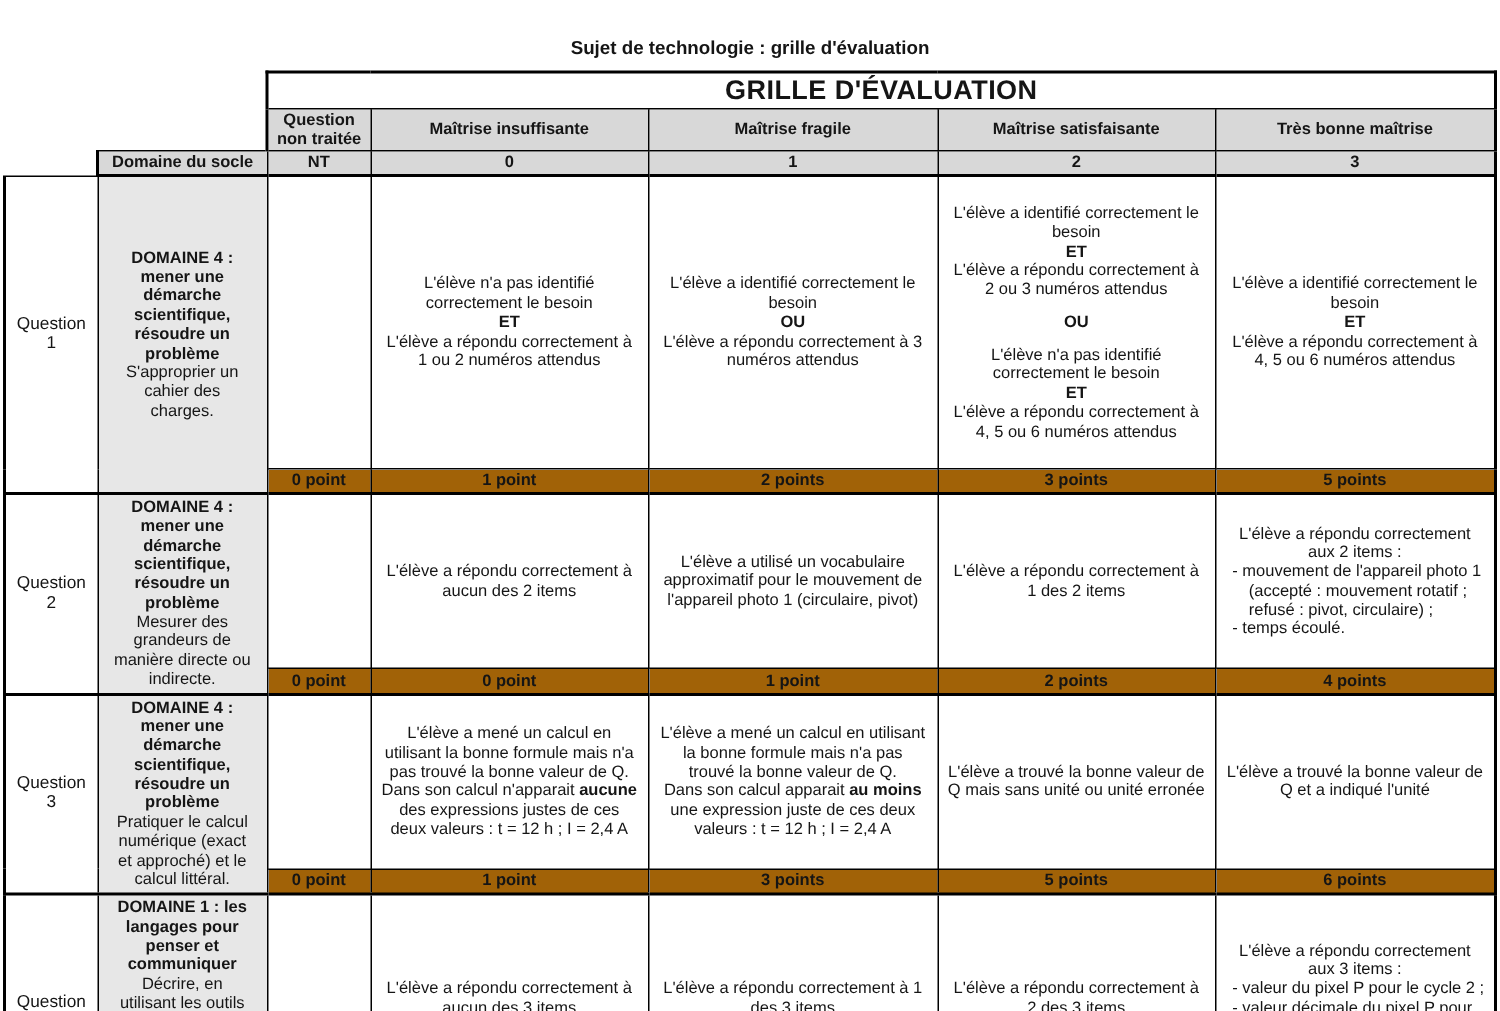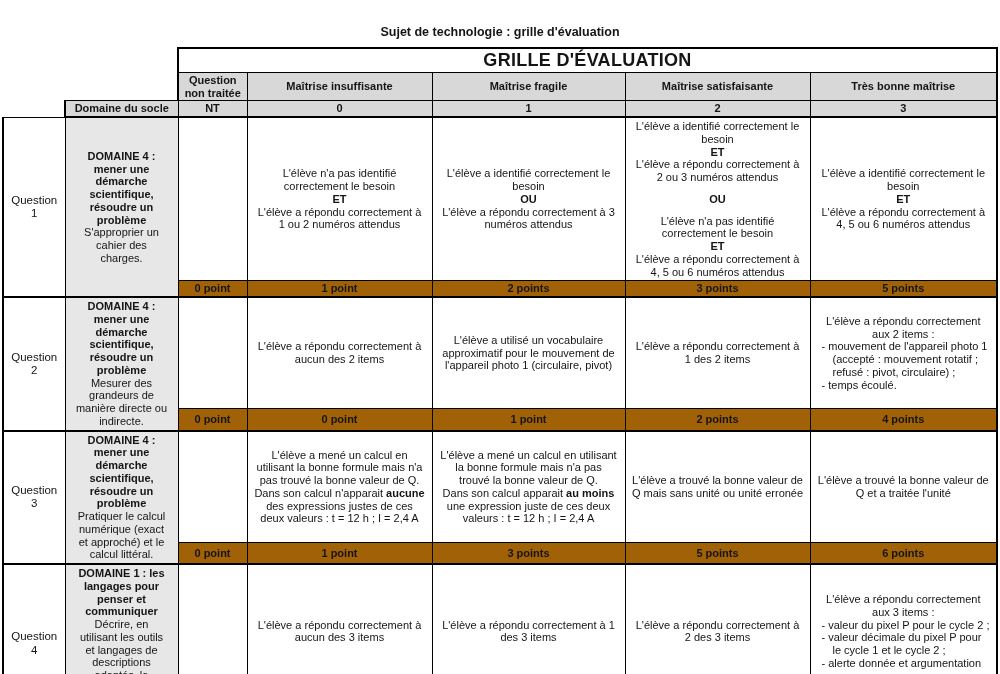--- a/index.html
+++ b/index.html
@@ -5,21 +5,21 @@
   html,body{margin:0;padding:0;background:#fff;}
   body{width:1000px;height:674px;font-family:"Liberation Sans",sans-serif;color:#151515;overflow:hidden;}
   .title{padding-top:25px;text-align:center;font-weight:bold;font-size:12.5px;}
   table{border-collapse:collapse;table-layout:fixed;margin:8px 0 0 2px;width:994px;}
   td,th{border:1px solid #000;padding:1px 4px;font-size:11px;line-height:1.16;text-align:center;vertical-align:middle;overflow:hidden;}
   .nb{border:none;background:#fff;}
   .grille{font-size:18px;font-weight:bold;letter-spacing:.3px;background:#fff;}
   .hdr{background:var(--header-bg,#d8d8d8);font-weight:bold;}
   .qlabel{background:#fff;font-size:11.5px;}
   .domain{background:var(--domain-bg,#e7e7e7);padding:2px 9px;text-align:center;}
-  .crit{background:#fff;padding:2px 6px;}
+  .crit{background:#fff;padding:18px 6px;}
   .pts{background:#a16207;font-weight:bold;}
   .b{font-weight:bold;}
   .li{text-align:left;padding-left:16px;text-indent:-11px;}
   .gap{margin-top:9px;}
   .el{border-left:2px solid #000;}
   .er{border-right:2px solid #000;}
   .et{border-top:2px solid #000;}
   .sb{border-bottom:2px solid #000;}
 </style>
 </head>
@@ -139,21 +139,21 @@
           <div class="b">DOMAINE 4 : mener une démarche scientifique, résoudre un problème</div>
           <div>Pratiquer le calcul numérique (exact et approché) et le calcul littéral.</div>
         </td>
     <td class="crit"></td>
     <td class="crit"><div>L'élève a mené un calcul en utilisant la bonne formule mais n'a pas trouvé la bonne valeur de Q.</div><span>Dans son calcul n'apparait </span><span class="b">aucune</span><span> des expressions justes de ces deux valeurs : t = 12 h ; I = 2,4 A</span></td>
     <td class="crit"><div>L'élève a mené un calcul en utilisant la bonne formule mais n'a pas trouvé la bonne valeur de Q.</div><span>Dans son calcul apparait </span><span class="b">au moins</span><span> une expression juste de ces deux valeurs : t = 12 h ; I = 2,4 A</span></td>
     <td class="crit">
           <div>L'élève a trouvé la bonne valeur de Q mais sans unité ou unité erronée</div>
         </td>
     <td class="crit er">
-          <div>L'élève a trouvé la bonne valeur de Q et a traitée l'unité</div>
+          <div>L'élève a trouvé la bonne valeur de Q et a indiqué l'unité</div>
         </td>
   </tr>
   <tr style="height:13px">
     <td class="pts sb">0 point</td>
     <td class="pts sb">1 point</td>
     <td class="pts sb">3 points</td>
     <td class="pts sb">5 points</td>
     <td class="pts sb er">6 points</td>
   </tr>
 

